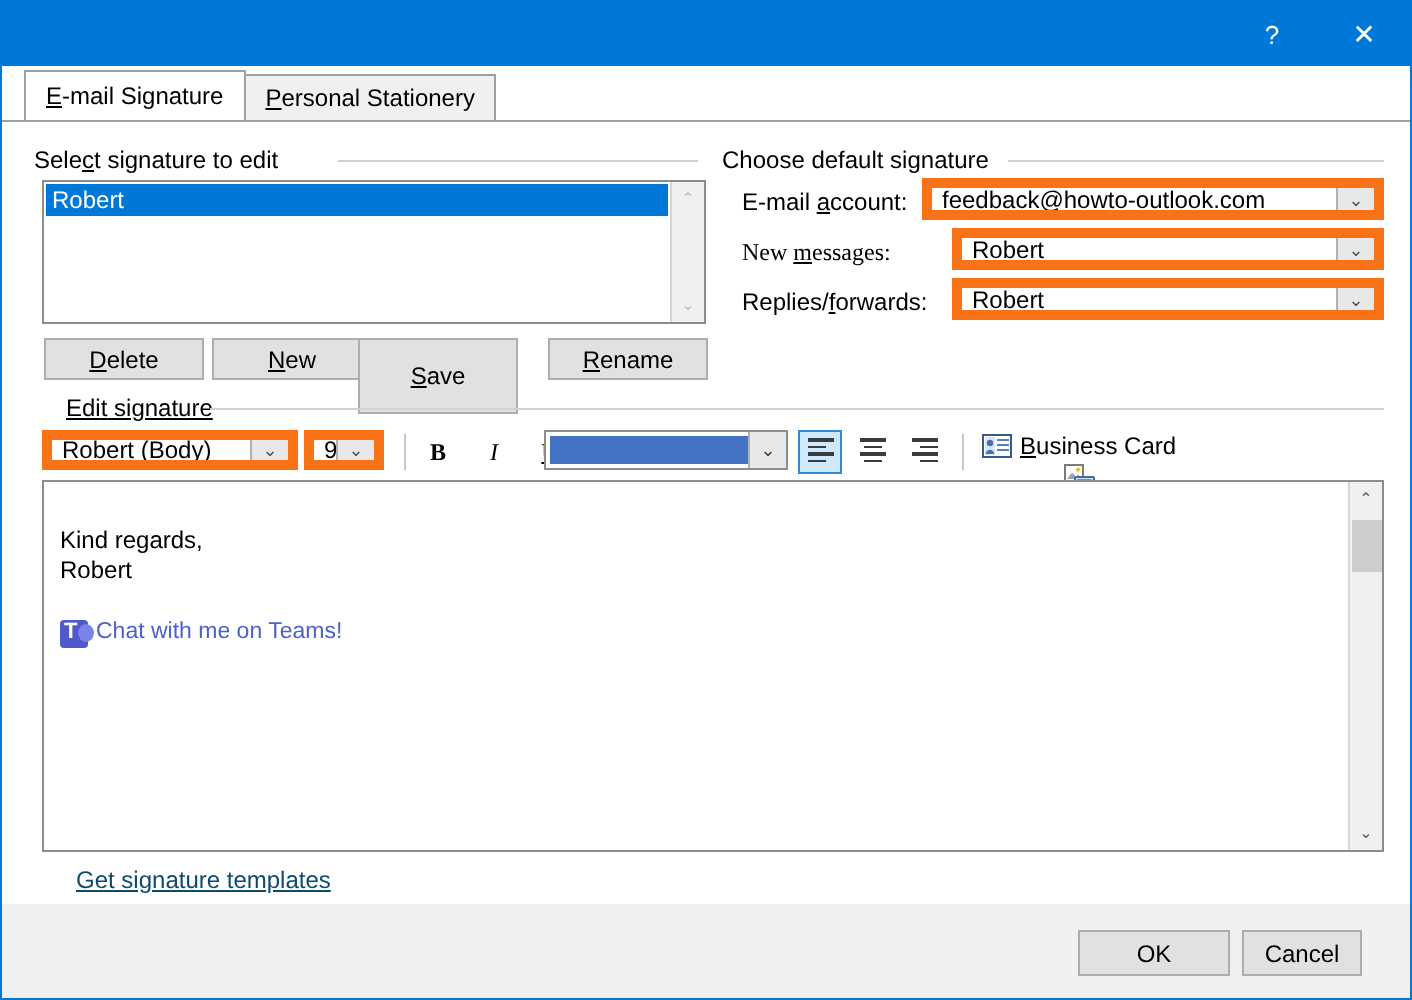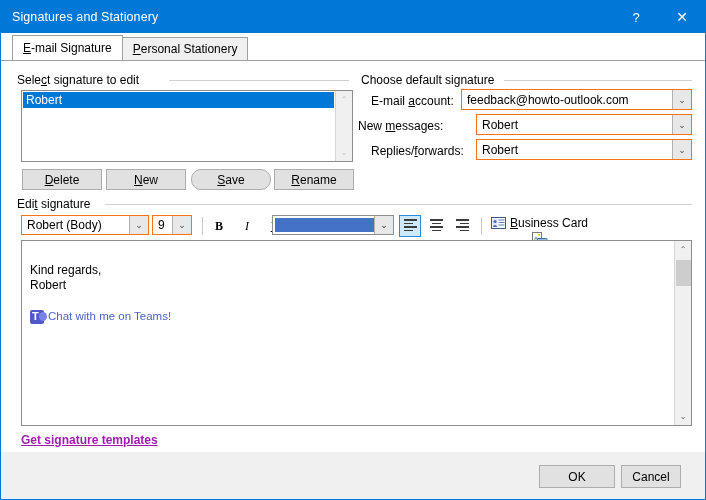--- a/index.html
+++ b/index.html
@@ -172,21 +172,21 @@
     display: flex;
     align-items: center;
     justify-content: center;
     cursor: default;
     white-space: nowrap;
   }
 
   
   .combo {
     position: absolute;
-    border: 1px solid #f97316;
+    border: 5px solid #f97316;
     background: #ffffff;
     display: flex;
     align-items: stretch;
     font-size: 12px;
   }
   .combo .val {
     flex: 1 1 auto;
     display: flex;
     align-items: center;
     padding-left: 5px;
@@ -329,21 +329,20 @@
     border-top: 1px solid #ffffff;
   }
   .footer .btn { position: absolute; }
 </style>
 </head>
 <body>
 
 <div class="window">
 
   <div class="titlebar" style="background: rgb(0, 120, 215);">
-    <div class="titlebar-text">Signatures and Stationery</div>
     <div class="titlebar-buttons">
       <div class="tb-btn">?</div>
       <div class="tb-btn close">✕</div>
     </div>
   </div>
 
   <div class="tabstrip">
     <div class="tab active">
       <span><span class="ak">E</span>-mail Signature</span>
     </div>
@@ -368,55 +367,55 @@
           <div class="arr">⌄</div>
         </div>
       </div>
 
       <div class="btn" style="position:absolute; left:13px; top:102px; width:80px; height:21px;">
         <span><span class="ak">D</span>elete</span>
       </div>
       <div class="btn" style="position:absolute; left:97px; top:102px; width:80px; height:21px;">
         <span><span class="ak">N</span>ew</span>
       </div>
-      <div class="btn" style="position:absolute; left:182px; top:102px; width:80px; height:21px;border-radius:10px;">
+      <div class="btn" style="position:absolute; left:170px; top:102px; width:80px; height:38px;">
         <span><span class="ak">S</span>ave</span>
       </div>
       <div class="btn" style="position:absolute; left:265px; top:102px; width:80px; height:21px;">
         <span><span class="ak">R</span>ename</span>
       </div>
 
       <div class="group-label" style="left:352px; top:6px;">Choose default signature</div>
       <div class="group-rule" style="left:495px; top:13px; width:188px;"></div>
 
       <div class="field-label" style="left:362px; top:27px;">
         <span>E-mail <span class="ak">a</span>ccount:</span>
       </div>
       <div class="combo" style="left:452px; top:22px; width:231px; height:21px;">
         <div class="val">feedback@howto-outlook.com</div>
         <div class="arrow gray">⌄</div>
       </div>
 
-      <div class="field-label" style="left:349px; top:52px;">
+      <div class="field-label" style="left:362px; top:52px;font-family:Liberation Serif, serif;">
         <span>New <span class="ak">m</span>essages:</span>
       </div>
       <div class="combo" style="left:467px; top:47px; width:216px; height:21px;">
         <div class="val">Robert</div>
         <div class="arrow gray">⌄</div>
       </div>
 
       <div class="field-label" style="left:362px; top:77px;">
         <span>Replies/<span class="ak">f</span>orwards:</span>
       </div>
       <div class="combo" style="left:467px; top:72px; width:216px; height:21px;">
         <div class="val">Robert</div>
         <div class="arrow gray">⌄</div>
       </div>
 
-      <div class="group-label" style="left:8px; top:130px;"><span>Edi<span class="ak">t</span> signature</span></div>
+      <div class="group-label" style="left:24px; top:130px;text-decoration:underline;"><span>Edi<span class="ak">t</span> signature</span></div>
       <div class="group-rule" style="left:96px; top:137px; width:587px;"></div>
 
       <div class="combo" style="left:12px; top:148px; width:128px; height:20px;">
         <div class="val">Robert (Body)</div>
         <div class="arrow gray">⌄</div>
       </div>
 
       <div class="combo" style="left:143px; top:148px; width:40px; height:20px;">
         <div class="val">9</div>
         <div class="arrow gray">⌄</div>
@@ -515,21 +514,21 @@
         </div>
         <div class="vscroll">
           <div class="arr">⌃</div>
           <div class="track">
             <div class="thumb"></div>
           </div>
           <div class="arr">⌄</div>
         </div>
       </div>
 
-      <div class="hyperlink" style="left: 12px; top: 366px; color: #a21caf; font-weight: bold;">Get signature templates</div>
+      <div class="hyperlink" style="left: 29px; top: 366px; color: #0c4a6e;">Get signature templates</div>
 
     </div>
   </div>
 
   <div class="footer">
     <div class="btn" style="left:538px; top:13px; width:76px; height:23px;">
       <span>OK</span>
     </div>
     <div class="btn" style="left:620px; top:13px; width:60px; height:23px;">
       <span>Cancel</span>

